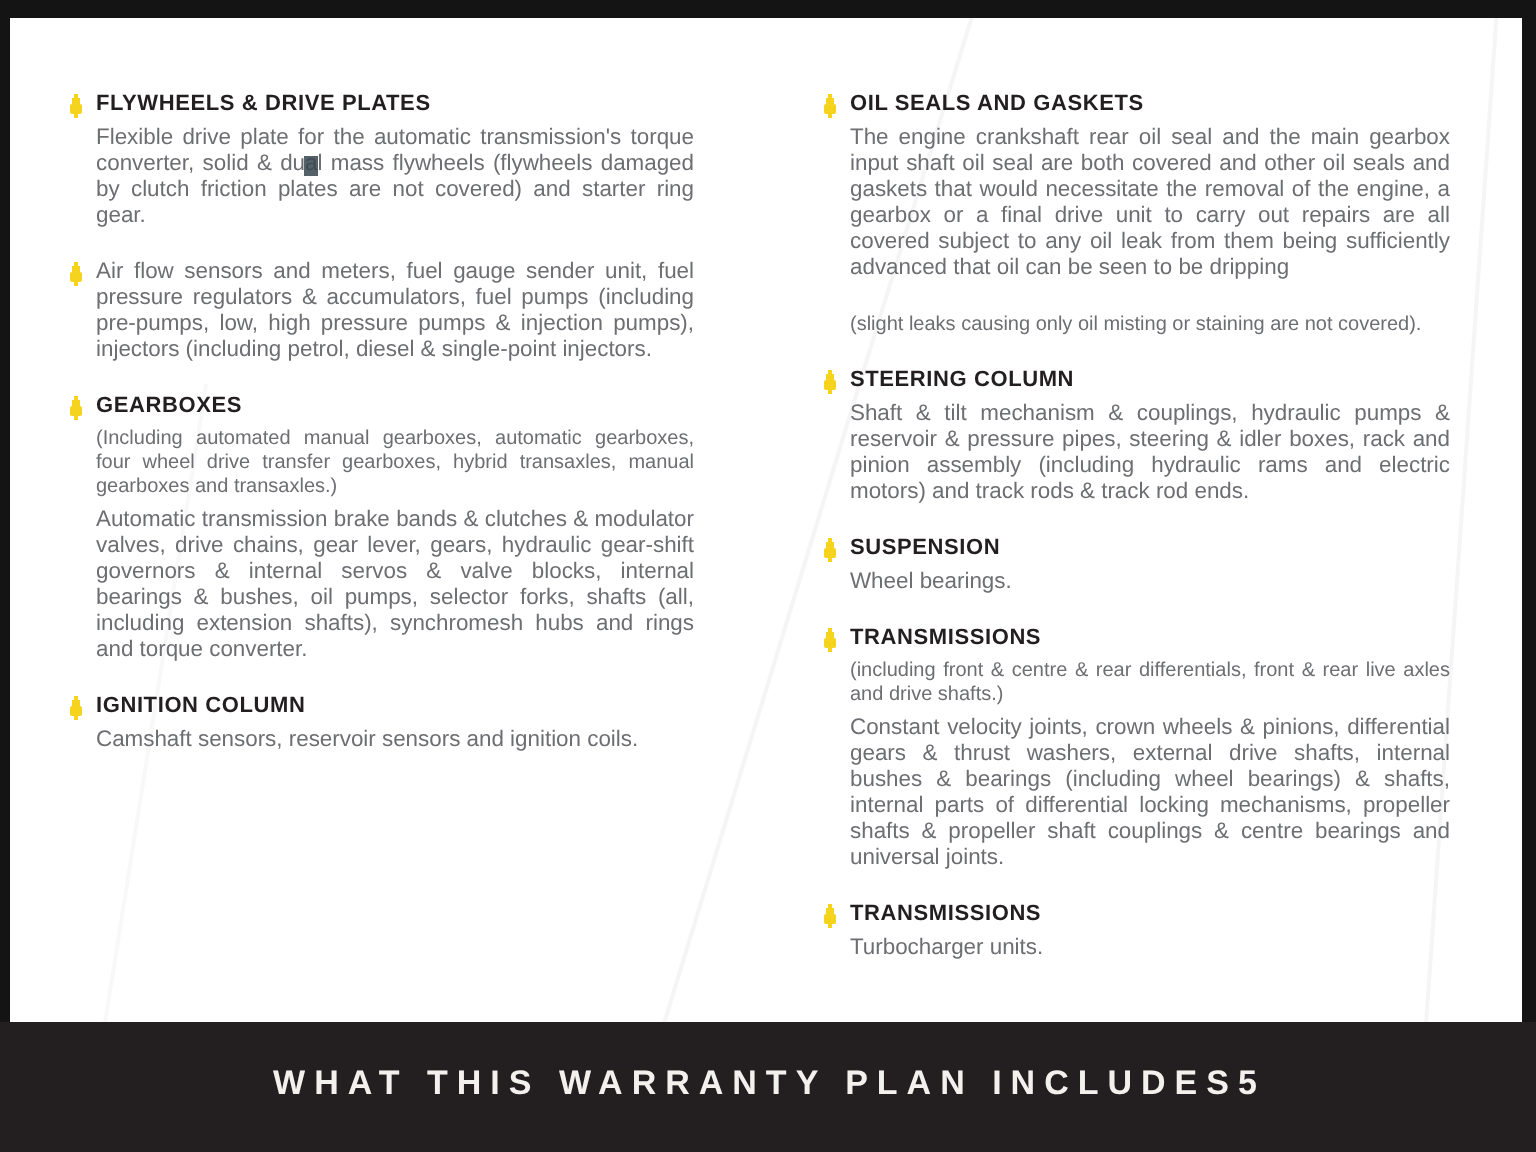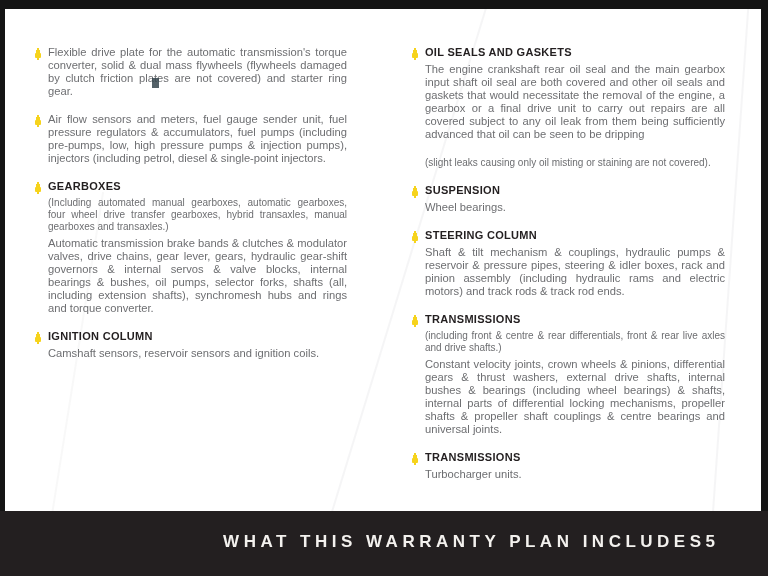--- a/index.html
+++ b/index.html
@@ -44,21 +44,21 @@
   .sec-note.after { margin-top:16px; margin-bottom:0; }
 
   .cursor-artifact {
     position:absolute; left:147px; top:69px; width:7px; height:10px;
     background:#36454e; opacity:0.85;
   }
 
   .footer {
     position:absolute; left:0; right:0; bottom:0; height:65px;
     background:var(--footer-bg, #231F20);
-    display:flex; align-items:center; justify-content:flex-end;
+    display:flex; align-items:center; justify-content:center;
     padding:0 52px 4px 50px;
   }
   .footer-title {
     color:#f3f1ee; font-size:17px; font-weight:bold; letter-spacing:4.5px;
   }
   .footer-page {
     color:#f3f1ee; font-size:17px; font-weight:bold; letter-spacing:1px;
   }
 </style>
 </head>
@@ -76,20 +76,21 @@
         <span class="bullet">
           <svg width="8" height="12" viewBox="0 0 8 12">
               <g fill="#F6D31C">
                 <rect x="3" y="0" width="2" height="2"></rect>
                 <rect x="2" y="2" width="4" height="3"></rect>
                 <rect x="1" y="5" width="6" height="5" rx="1"></rect>
                 <rect x="3" y="10" width="2" height="2"></rect>
               </g>
             </svg>
         </span>
+        <h3 class="sec-heading">FLYWHEELS &amp; DRIVE PLATES</h3>
         <p class="sec-body">Flexible drive plate for the automatic transmission's torque converter, solid &amp; dual mass flywheels (flywheels damaged by clutch friction plates are not covered) and starter ring gear.</p>
       </div>
 
       <div class="section">
         <span class="bullet">
           <svg width="8" height="12" viewBox="0 0 8 12">
               <g fill="#F6D31C">
                 <rect x="3" y="0" width="2" height="2"></rect>
                 <rect x="2" y="2" width="4" height="3"></rect>
                 <rect x="1" y="5" width="6" height="5" rx="1"></rect>
@@ -155,37 +156,37 @@
         <span class="bullet">
           <svg width="8" height="12" viewBox="0 0 8 12">
               <g fill="#F6D31C">
                 <rect x="3" y="0" width="2" height="2"></rect>
                 <rect x="2" y="2" width="4" height="3"></rect>
                 <rect x="1" y="5" width="6" height="5" rx="1"></rect>
                 <rect x="3" y="10" width="2" height="2"></rect>
               </g>
             </svg>
         </span>
+        <h3 class="sec-heading">STEERING COLUMN</h3>
+        <p class="sec-body">Shaft &amp; tilt mechanism &amp; couplings, hydraulic pumps &amp; reservoir &amp; pressure pipes, steering &amp; idler boxes, rack and pinion assembly (including hydraulic rams and electric motors) and track rods &amp; track rod ends.</p>
+      </div>
+
+      <div class="section">
+        <span class="bullet">
+          <svg width="8" height="12" viewBox="0 0 8 12">
+              <g fill="#F6D31C">
+                <rect x="3" y="0" width="2" height="2"></rect>
+                <rect x="2" y="2" width="4" height="3"></rect>
+                <rect x="1" y="5" width="6" height="5" rx="1"></rect>
+                <rect x="3" y="10" width="2" height="2"></rect>
+              </g>
+            </svg>
+        </span>
         <h3 class="sec-heading">SUSPENSION</h3>
         <p class="sec-body">Wheel bearings.</p>
-      </div>
-
-      <div class="section">
-        <span class="bullet">
-          <svg width="8" height="12" viewBox="0 0 8 12">
-              <g fill="#F6D31C">
-                <rect x="3" y="0" width="2" height="2"></rect>
-                <rect x="2" y="2" width="4" height="3"></rect>
-                <rect x="1" y="5" width="6" height="5" rx="1"></rect>
-                <rect x="3" y="10" width="2" height="2"></rect>
-              </g>
-            </svg>
-        </span>
-        <h3 class="sec-heading">STEERING COLUMN</h3>
-        <p class="sec-body">Shaft &amp; tilt mechanism &amp; couplings, hydraulic pumps &amp; reservoir &amp; pressure pipes, steering &amp; idler boxes, rack and pinion assembly (including hydraulic rams and electric motors) and track rods &amp; track rod ends.</p>
       </div>
 
       <div class="section">
         <span class="bullet">
           <svg width="8" height="12" viewBox="0 0 8 12">
               <g fill="#F6D31C">
                 <rect x="3" y="0" width="2" height="2"></rect>
                 <rect x="2" y="2" width="4" height="3"></rect>
                 <rect x="1" y="5" width="6" height="5" rx="1"></rect>
                 <rect x="3" y="10" width="2" height="2"></rect>

